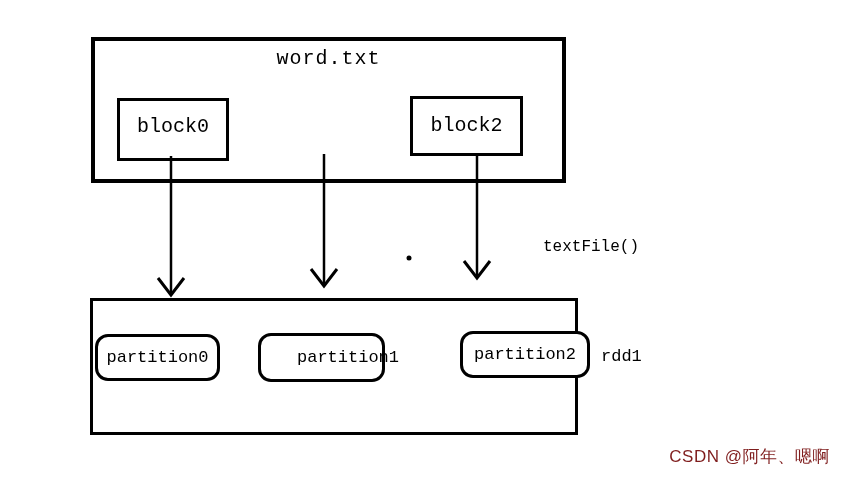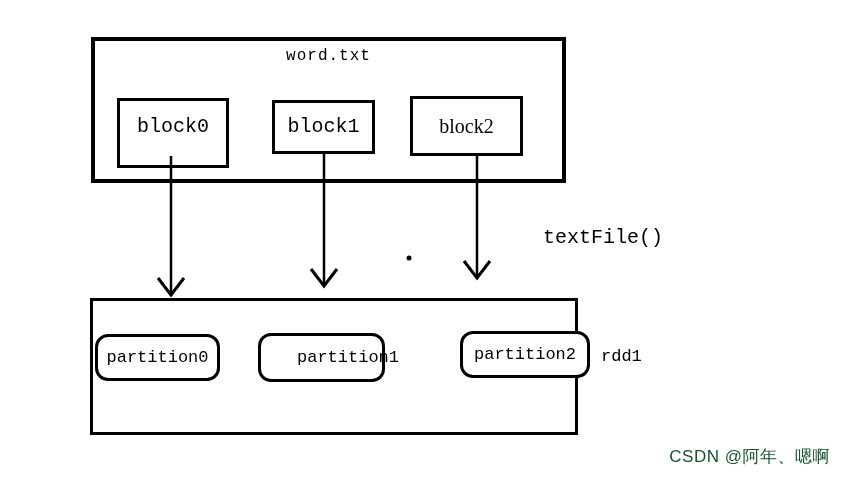--- a/index.html
+++ b/index.html
@@ -22,46 +22,46 @@
     left: 91px; top: 37px;
     width: 475px; height: 146px;
     border: 4px solid #000000;
     box-sizing: border-box;
     background: #ffffff;
   }
   .file-title {
     position: absolute;
     left: 0; right: 0; top: 6px;
     text-align: center;
-    font-size: 16px;
+    font-size: 20px;
     letter-spacing: 1px;
   }
   .block {
     position: absolute;
     border: 3px solid #000000;
     box-sizing: border-box;
     background: #ffffff;
     text-align: center;
     font-size: 20px;
   }
-  .block-0 { left: 117px; top: 98px;  width: 112px; height: 70px; line-height: 52px; }
+  .block-0 { left: 117px; top: 98px;  width: 112px; height: 63px; line-height: 52px; }
   .block-1 { left: 272px; top: 100px; width: 103px; height: 54px; line-height: 48px; }
-  .block-2 { left: 410px; top: 96px;  width: 113px; height: 60px; line-height: 54px; font-family: Liberation Serif, serif; }
+  .block-2 { left: 410px; top: 96px;  width: 113px; height: 60px; line-height: 54px; }
   
   .arrows {
     position: absolute;
     left: 0; top: 0;
     width: 845px; height: 480px;
     pointer-events: none;
   }
   
   .op-label {
     position: absolute;
-    left: 543px; top: 226px;
-    font-size: 20px;
+    left: 543px; top: 238px;
+    font-size: 16px;
   }
   
   .rdd-box {
     position: absolute;
     left: 90px; top: 298px;
     width: 488px; height: 137px;
     border: 3px solid #000000;
     box-sizing: border-box;
     background: #ffffff;
   }
@@ -82,38 +82,35 @@
     left: 589px; top: 347px;
     font-size: 17px;
     margin-left: 12px;
   }
   
   .watermark {
     position: absolute;
     right: 15px; bottom: 12px;
     font-family: "Liberation Sans", "DejaVu Sans", sans-serif;
     font-size: 17px;
-    color: #14532d;
+    color: #7f1d1d;
     text-shadow: 1px 1px 1px rgba(255,255,255,0.95);
     letter-spacing: 0.5px;
   }
 </style>
 </head>
 <body>
 
 <div class="canvas">
 
   <div class="file-box">
     <div class="file-title">word.txt</div>
   </div>
   <div class="block block-0">
     <span>block0</span>
-  </div>
-  <div class="block block-1">
-    <span>block1</span>
   </div>
   <div class="block block-2">
     <span>block2</span>
   </div>
 
   <svg class="arrows" viewBox="0 0 845 480" xmlns="http://www.w3.org/2000/svg">
     <g stroke="#000000" fill="none">
       <line x1="171" y1="156" x2="171" y2="294" stroke-width="2.5"></line>
       <polyline points="158,278 171,295 184,278" stroke-width="3"></polyline>
     </g>

